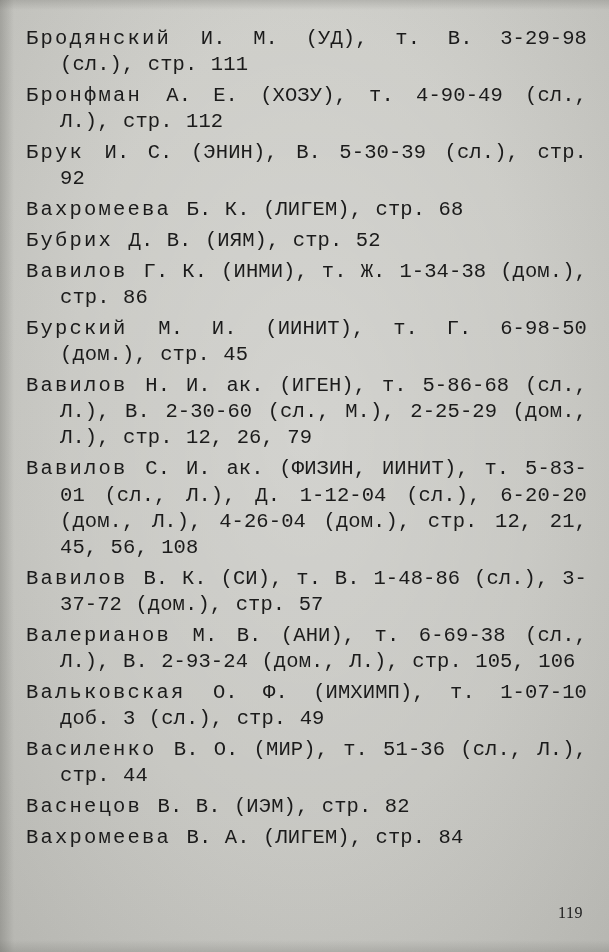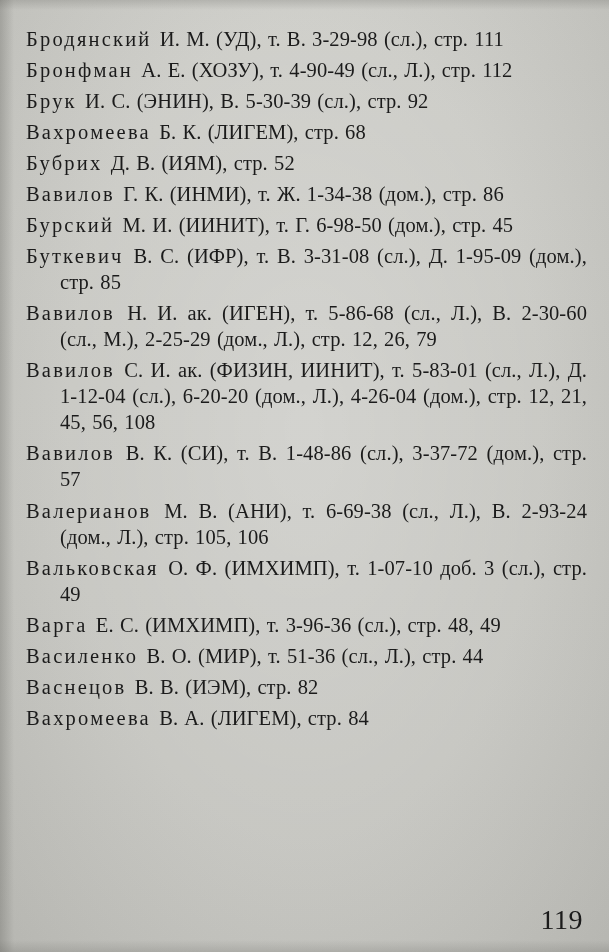--- a/index.html
+++ b/index.html
@@ -36,36 +36,37 @@
     font-size: 20.5px;
     line-height: 1.27;
     margin: 0 0 5px 0;
     padding: 0;
     text-indent: 0;
     padding-left: 34px;
     text-align: justify;
     text-justify: inter-word;
     letter-spacing: 0.1px;
     word-spacing: 1px;
+    font-family: Liberation Mono, monospace;
   }
   .entry .ln {
     display: inline;
   }
   
   .entry {
     text-indent: -34px;
   }
   .surname {
     letter-spacing: 2.2px;
   }
   .folio {
     position: absolute;
     right: 26px;
-    bottom: 16px;
-    font-size: 28px;
+    bottom: 30px;
+    font-size: 16px;
     letter-spacing: 0.5px;
   }
   .edge-shadow-left {
     position: absolute;
     left: 0; top: 0; bottom: 0; width: 14px;
     background: linear-gradient(90deg, rgba(90,90,85,0.30), rgba(90,90,85,0));
     pointer-events: none;
   }
   .edge-shadow-top {
     position: absolute;
@@ -116,24 +117,20 @@
     <p class="entry">
       <span class="surname">Вавилов </span>
       <span class="ln">Г. К. (ИНМИ), т. Ж. 1-34-38 (дом.), стр. 86</span>
     </p>
 
     <p class="entry">
       <span class="surname">Бурский </span>
       <span class="ln">М. И. (ИИНИТ), т. Г. 6-98-50 (дом.), стр. 45</span>
     </p>
 
-    <p class="entry">
-      <span class="surname">Буткевич </span>
-      <span class="ln">В. С. (ИФР),  т. В. 3-31-08 (сл.), Д. 1-95-09 (дом.), стр. 85</span>
-    </p>
 
 
     <p class="entry">
       <span class="surname">Вавилов </span>
       <span class="ln">Н. И. ак.  (ИГЕН),  т. 5-86-68 (сл., Л.),  В. 2-30-60  (сл.,  М.),  2-25-29 (дом., Л.), стр. 12, 26, 79</span>
     </p>
 
     <p class="entry">
       <span class="surname">Вавилов </span>
       <span class="ln">С. И.  ак.  (ФИЗИН, ИИНИТ), т. 5-83-01  (сл.,  Л.),  Д.  1-12-04  (сл.), 6-20-20 (дом., Л.), 4-26-04 (дом.), стр. 12, 21, 45, 56, 108</span>
@@ -147,24 +144,20 @@
     <p class="entry">
       <span class="surname">Валерианов </span>
       <span class="ln">М. В. (АНИ), т. 6-69-38 (сл., Л.), В. 2-93-24 (дом., Л.), стр. 105, 106</span>
     </p>
 
     <p class="entry">
       <span class="surname">Вальковская </span>
       <span class="ln">О. Ф. (ИМХИМП), т. 1-07-10 доб. 3 (сл.), стр. 49</span>
     </p>
 
-    <p class="entry">
-      <span class="surname">Варга </span>
-      <span class="ln">Е. С. (ИМХИМП), т. 3-96-36 (сл.), стр. 48, 49</span>
-    </p>
 
     <p class="entry">
       <span class="surname">Василенко </span>
       <span class="ln">В. О. (МИР), т. 51-36 (сл., Л.), стр. 44</span>
     </p>
 
     <p class="entry">
       <span class="surname">Васнецов </span>
       <span class="ln">В. В. (ИЭМ), стр. 82</span>
     </p>

